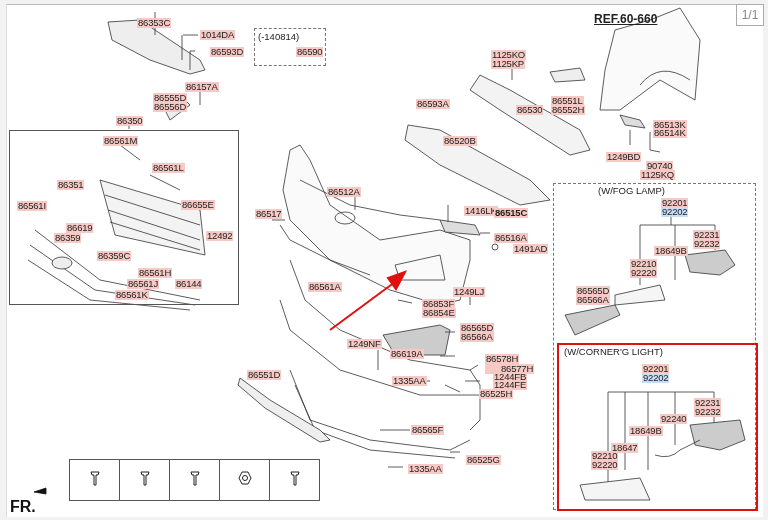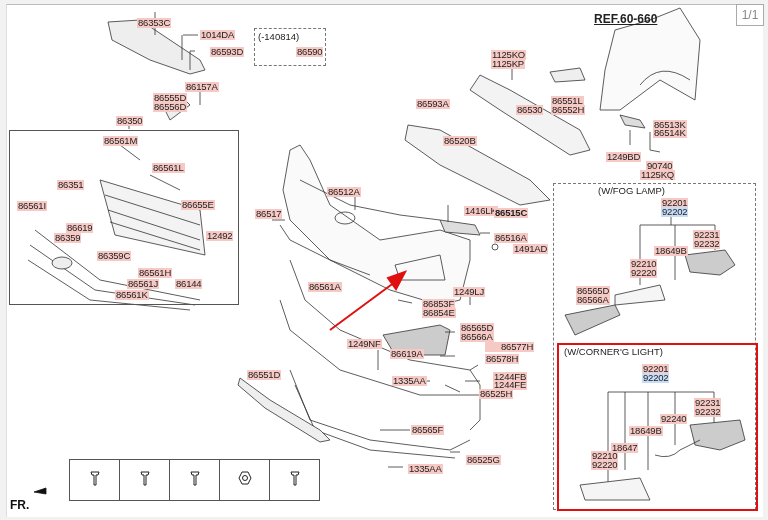--- a/index.html
+++ b/index.html
@@ -7,21 +7,21 @@
   .sheet{position:absolute;left:6px;top:4px;width:756px;height:512px;background:#fff;border-top:1px solid #bbb;border-left:1px solid #ddd;}
   .lbl{position:absolute;font-size:9.5px;line-height:10px;color:#222;background:#f6c9c4;padding:0 1px;white-space:nowrap;letter-spacing:-0.2px;}
   .lbl.blue{background:#c7ddf7;}
   .plain{position:absolute;font-size:9.5px;line-height:10px;color:#222;white-space:nowrap;}
   svg.art{position:absolute;left:0;top:0;width:768px;height:520px;}
   .page-ind{position:absolute;left:736px;top:4px;width:26px;height:20px;border:1px solid #aaa;font-size:12px;color:#888;text-align:center;line-height:20px;background:#fff;}
   .ref{position:absolute;left:594px;top:12px;font-size:12px;font-weight:bold;color:#222;text-decoration:underline;}
   .boxa{position:absolute;border:1px solid #555;}
   .dash{position:absolute;border:1px dashed #777;}
   .red{position:absolute;border:2px solid #e01010;}
-  .fr{position:absolute;left:10px;top:498px;font-size:12px;font-weight:bold;color:#111;}
+  .fr{position:absolute;left:10px;top:498px;font-size:16px;font-weight:bold;color:#111;}
   table.fast{position:absolute;left:69px;top:459px;border-collapse:collapse;}
   table.fast td{border:1px solid #555;width:49px;text-align:center;padding:0;}
   table.fast td.h{height:14px;}
   table.fast td.h span{font-size:9.5px;background:#f6c9c4;padding:0 1px;}
   table.fast td.b{height:40px;}
 </style>
 </head>
 <body>
 
 <div class="sheet"></div>
@@ -150,21 +150,21 @@
 <div class="lbl" style="left:494px;top:233px;">86516A</div>
 <div class="lbl" style="left:513px;top:244px;">1491AD</div>
 <div class="lbl" style="left:308px;top:282px;">86561A</div>
 <div class="lbl" style="left:453px;top:287px;">1249LJ</div>
 <div class="lbl" style="left:422px;top:299px;">86853F</div>
 <div class="lbl" style="left:422px;top:308px;">86854E</div>
 <div class="lbl" style="left:460px;top:323px;">86565D</div>
 <div class="lbl" style="left:460px;top:332px;">86566A</div>
 <div class="lbl" style="left:347px;top:339px;">1249NF</div>
 <div class="lbl" style="left:390px;top:349px;">86619A</div>
-<div class="lbl" style="left:485px;top:342px;padding-left:16px;">86577H</div>
+<div class="lbl" style="left:485px;top:364px;padding-left:16px;">86577H</div>
 <div class="lbl" style="left:485px;top:354px;">86578H</div>
 <div class="lbl" style="left:247px;top:370px;">86551D</div>
 <div class="lbl" style="left:392px;top:376px;">1335AA</div>
 <div class="lbl" style="left:493px;top:372px;">1244FB</div>
 <div class="lbl" style="left:493px;top:380px;">1244FE</div>
 <div class="lbl" style="left:479px;top:389px;text-align:center;">86525H</div>
 <div class="lbl" style="left:411px;top:425px;">86565F</div>
 <div class="lbl" style="left:466px;top:455px;">86525G</div>
 <div class="lbl" style="left:408px;top:464px;">1335AA</div>
 

